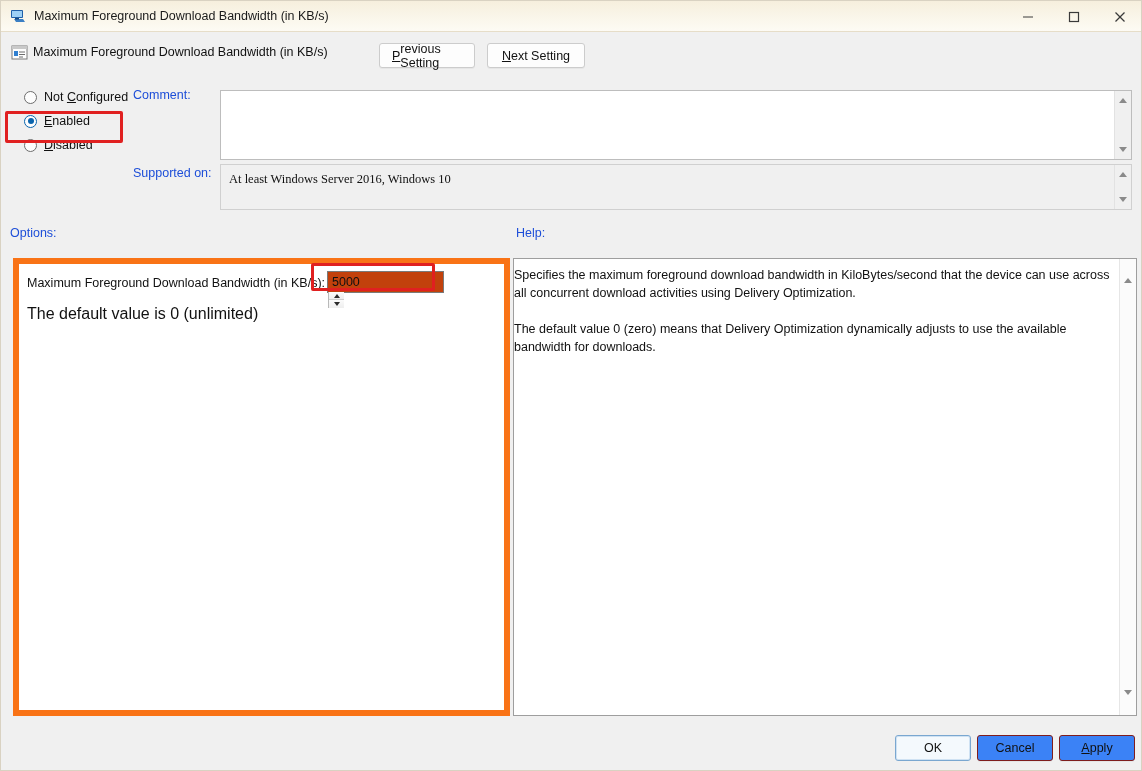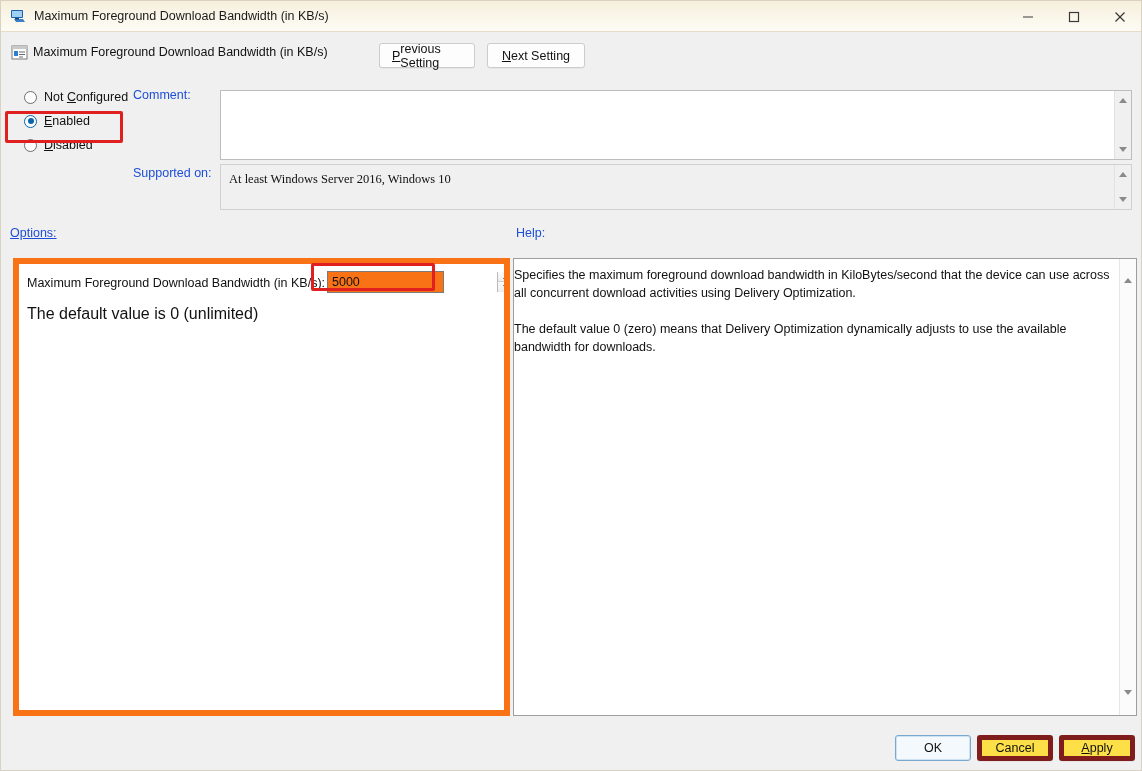--- a/index.html
+++ b/index.html
@@ -165,21 +165,21 @@
     border-bottom: 5px solid #8a8a8a;
   }
   .tri-down {
     width: 0; height: 0;
     border-left: 4px solid transparent;
     border-right: 4px solid transparent;
     border-top: 5px solid #8a8a8a;
   }
 
   
-  #lbl-options { left: 9px; top: 225px; text-decoration: underline; }
+  #lbl-options { left: 9px; top: 225px; }
   #lbl-help { left: 515px; top: 225px; }
 
   
   #options-panel {
     position: absolute;
     left: 6px; top: 257px;
     width: 497px; height: 458px;
     background: #ffffff;
     border: 6px solid #f97316;
     overflow: hidden;
@@ -192,23 +192,24 @@
   }
   #opt-note {
     position: absolute; left: 8px; top: 41px;
     font-size: 16px; color: #111;
     white-space: nowrap;
   }
   #spinner {
     position: absolute;
     left: 308px; top: 7px;
     width: 117px; height: 22px;
-    background: #f97316;
+    background: #c2410c;
     border: 1px solid #7a7a7a;
     display: flex;
+    flex-direction: column;
   }
   #spin-value {
     flex: 1 1 auto;
     padding: 0 4px;
     font-family: "Liberation Sans", sans-serif;
     font-size: 12.5px;
     color: #111;
     line-height: 20px;
     outline: none;
     border: none;
@@ -275,22 +276,22 @@
     border-left: 1px solid #e6e6e6;
     display: flex; flex-direction: column; justify-content: space-between;
     align-items: center;
     padding: 2px 0;
   }
 
   
   .footbtn {
     position: absolute; top: 734px;
     height: 26px;
-    background: #fde047;
-    border: 5px solid #7f1d1d;
+    background: #3b82f6;
+    border: 1px solid #7f1d1d;
     border-radius: 3px;
     font-family: "Liberation Sans", sans-serif;
     font-size: 12.5px;
     color: #111;
     cursor: default;
     display: flex; align-items: center; justify-content: center;
     box-shadow: 0 1px 0 rgba(0,0,0,0.04);
   }
   #btn-ok {
     left: 894px; width: 76px;

